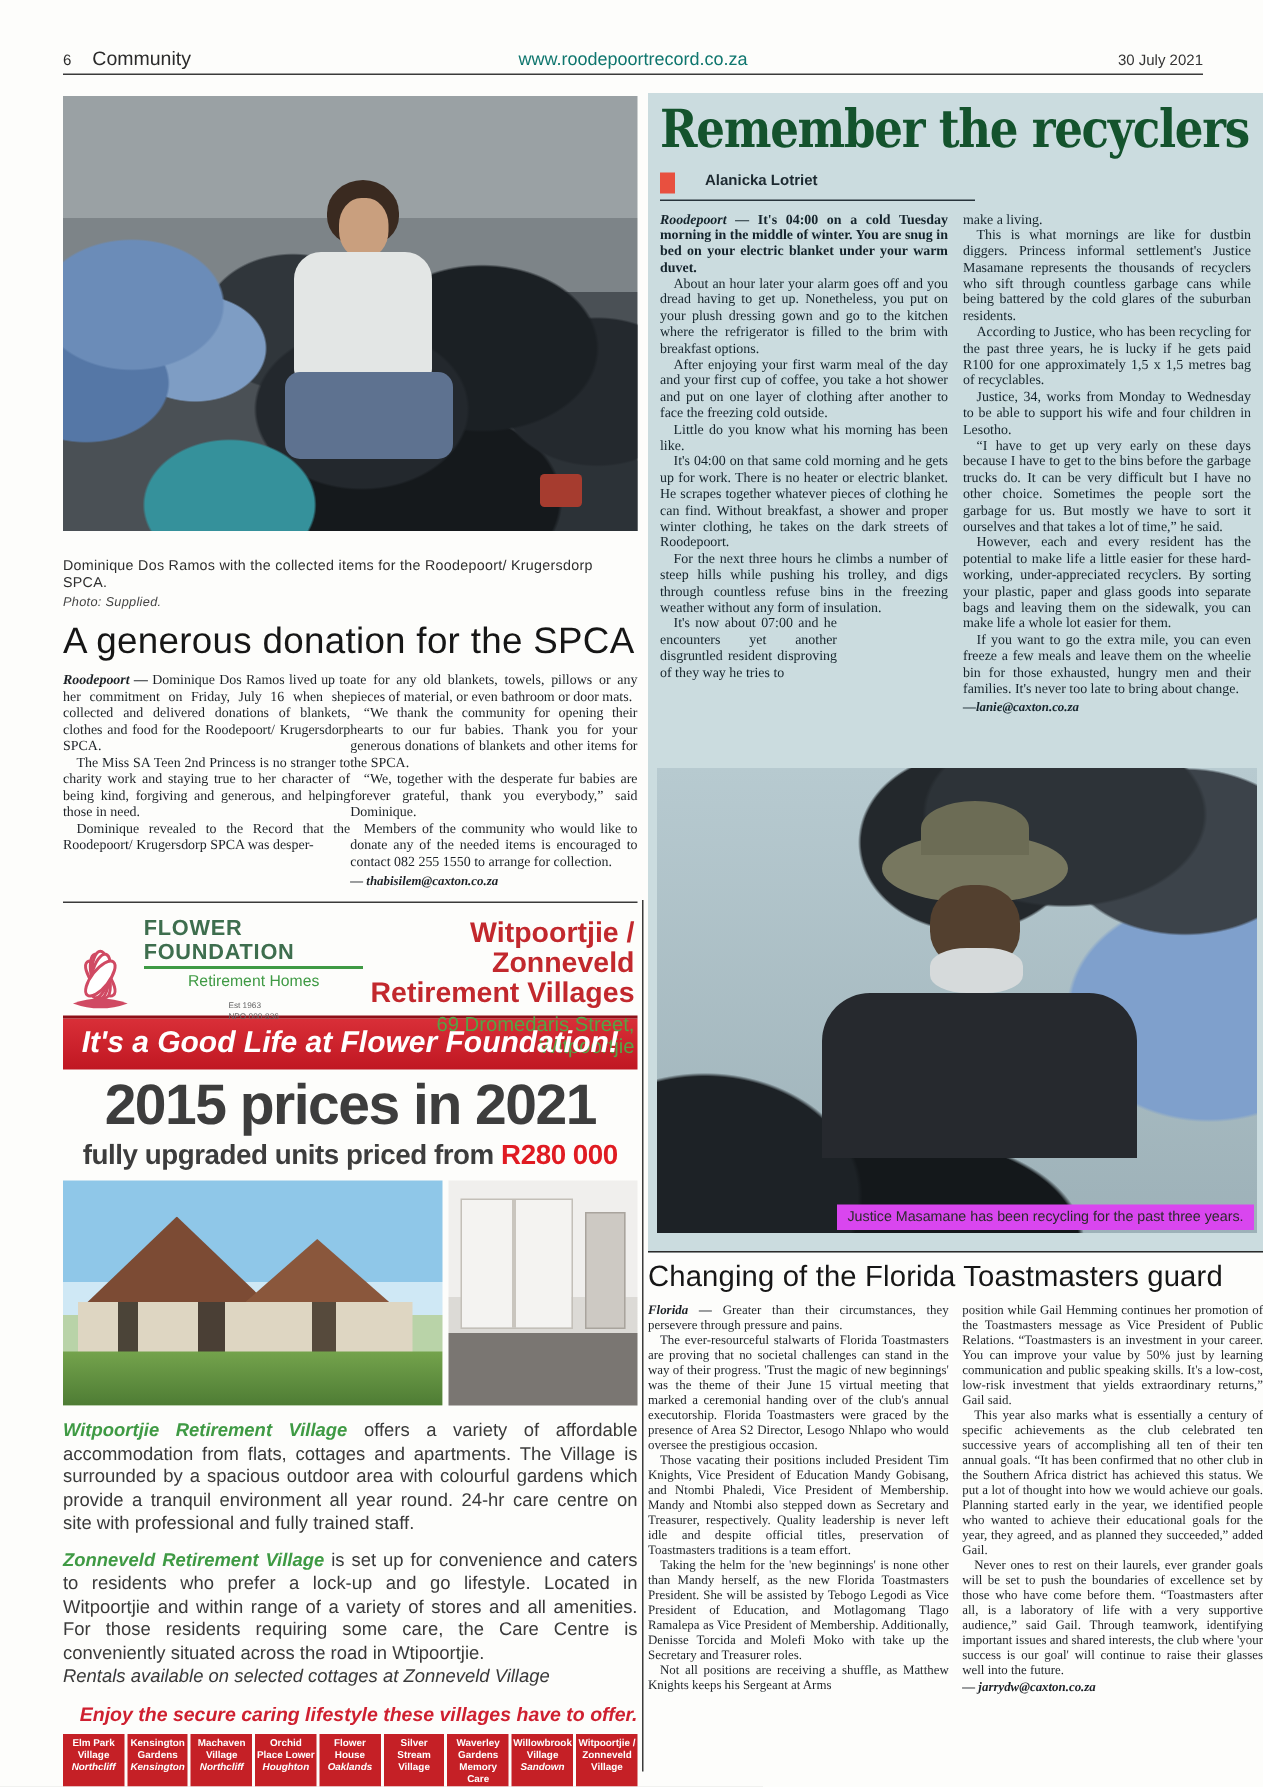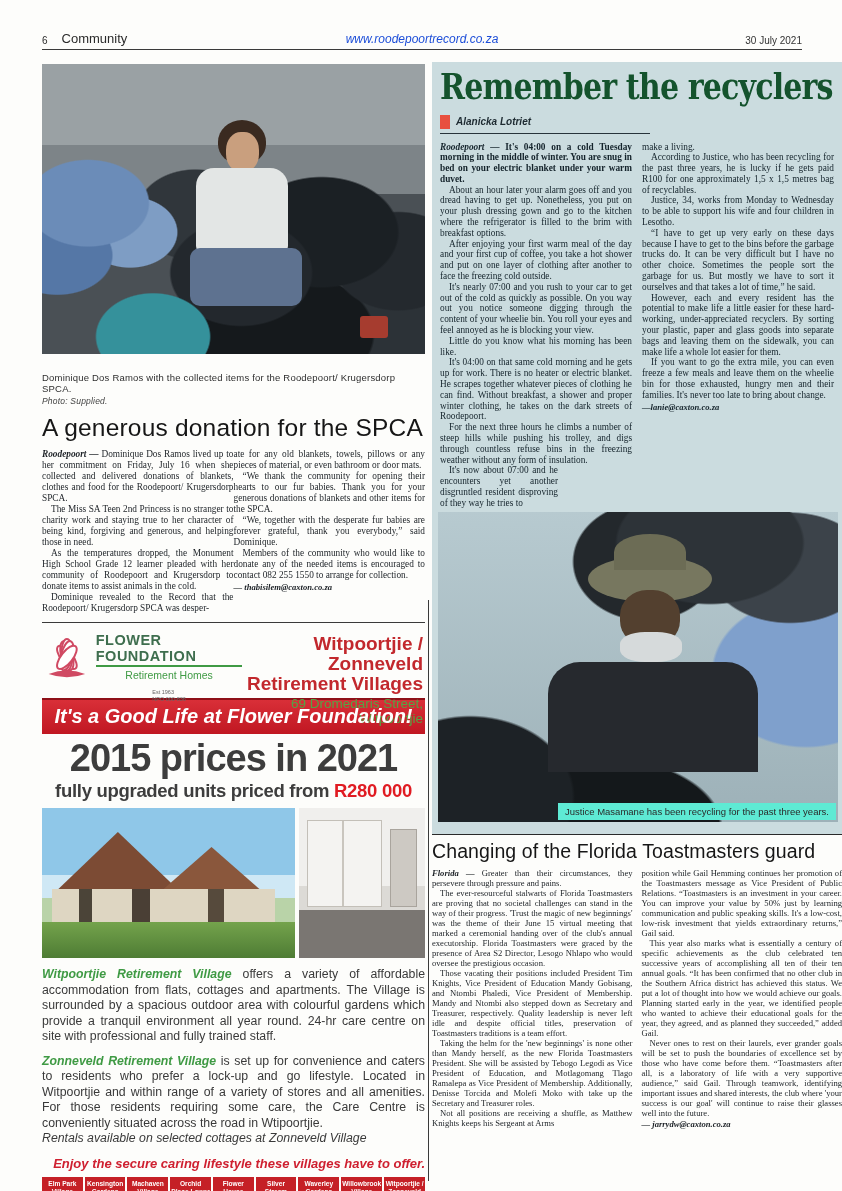--- a/index.html
+++ b/index.html
@@ -8,21 +8,21 @@
     position:relative; width:842px; height:1191px; margin:0 auto;
     background:#fdfdfb; overflow:hidden;
     font-family:"Liberation Serif", serif; color:#1c2126;
   }
   
   .folio{ position:absolute; left:42px; right:40px; top:30px; height:20px;
     border-bottom:1.2px solid #3a3a3a; font-family:"Liberation Sans", sans-serif;
     display:flex; align-items:flex-end; padding-bottom:3px; color:#2b2b2b;}
   .folio .pno{ font-size:10px; margin-right:14px;}
   .folio .sect{ font-size:13px; }
-  .folio .url{ position:absolute; left:0; right:0; text-align:center; font-size:12px; color:#1d4ed8;font-style:italic;}
+  .folio .url{ position:absolute; left:0; right:0; text-align:center; font-size:12px; color:#0f766e;}
   .folio .date{ margin-left:auto; font-size:10px; color:#333;}
 
   
   .leftcol{ position:absolute; left:42px; top:64px; width:383px; }
   .photo1{ position:relative; width:383px; height:290px; overflow:hidden;
     background:
       radial-gradient(ellipse 62px 44px at 12% 48%, #6b8cb8 0 97%, transparent 100%),
       radial-gradient(ellipse 56px 40px at 4% 66%, #5577a6 0 97%, transparent 100%),
       radial-gradient(ellipse 48px 36px at 23% 58%, #7e9dc4 0 97%, transparent 100%),
       radial-gradient(ellipse 58px 44px at 29% 94%, #35919b 0 97%, transparent 100%),
@@ -47,21 +47,21 @@
   .cols .c{ flex:1; }
   .cols p{ text-indent:9px; }
   .cols p.lead{ text-indent:0; }
   .dateline{ font-style:italic; font-weight:bold; }
   .signoff{ font-style:italic; font-weight:bold; font-size:8.6px; text-indent:0 !important; margin-top:1px;}
   .rule-l{ border-top:1.2px solid #3a3a3a; margin-top:8px; }
 
   
   .ad{ margin-top:5px; font-family:"Liberation Sans", sans-serif; }
   .ad-top{ display:flex; align-items:flex-start; padding:4px 2px 4px 0; height:70px;}
-  .logo-box{ display:flex; align-items:flex-start; }
+  .logo-box{ display:flex; align-items:flex-end; }
   .logo-text{ margin-left:4px; }
   .logo-name{ font-size:14.5px; letter-spacing:.5px; color:#3e6e4e; font-weight:bold;
     border-bottom:2px solid #3f9a44; padding-bottom:1px;}
   .logo-sub{ display:flex; align-items:center; gap:8px; margin-top:2px;flex-direction:column;}
   .logo-homes{ font-size:10.5px; color:#3f9a44; }
   .logo-est{ font-size:5.5px; color:#666; line-height:1.2; }
   .ad-title{ margin-left:auto; text-align:right; padding-top:2px;}
   .ad-title .t1,.ad-title .t2{ color:#c2282d; font-weight:bold; font-size:19px; line-height:1.06;}
   .ad-title .addr{ color:#56a345; font-size:13.5px; margin-top:2px;}
   .ad-banner{ background:linear-gradient(#d92f38, #c01722); color:#fff; text-align:center;
@@ -92,42 +92,42 @@
   .vil .loc{ font-style:italic; font-weight:bold; display:block; }
 
   
   .bluebox{ position:absolute; left:432px; top:62px; width:410px; height:773px;
     background:#cbdcdf; overflow:hidden; border-bottom:1.4px solid #2a2a2a; color:#14232b;}
   .h-recy{ font-family:"DejaVu Serif", serif; font-weight:bold; font-size:35px; color:#14532d;
     padding:6px 8px 0; line-height:1.1; white-space:nowrap;}
   .h-recy span{ display:inline-block; transform:scaleX(.86); transform-origin:left; letter-spacing:-1px;}
   .byline{ margin:8px 8px 0; padding-bottom:4px; border-bottom:1.2px solid #27333a; width:210px;
     font-family:"Liberation Sans", sans-serif; font-size:10px; font-weight:bold; color:#1d2a31;
-    display:flex; align-items:center; gap:6px;font-style:italic;}
+    display:flex; gap:20px;}
   .byline .tag{ width:10px; height:14px; background:#e8503f; display:inline-block;}
   .recy-cols{ display:flex; gap:10px; padding:8px 8px 0; font-size:9.3px; line-height:10.8px; text-align:justify;}
   .recy-cols .c{ flex:1; }
   .recy-cols p{ text-indent:9px; }
   .recy-cols p.lead{ text-indent:0; font-weight:bold; }
   .recy-cols p.narrow{ width:118px; }
   .photo2{ position:absolute; left:6px; right:4px; top:450px; bottom:12px; overflow:hidden;
     background:
       radial-gradient(ellipse 95px 62px at 68% 10%, #2d3338 0 97%, transparent 100%),
       radial-gradient(ellipse 82px 56px at 88% 18%, #3c434a 0 97%, transparent 100%),
       radial-gradient(ellipse 74px 60px at 52% 16%, #23282c 0 97%, transparent 100%),
       radial-gradient(ellipse 95px 75px at 92% 52%, #7fa0cc 0 97%, transparent 100%),
       radial-gradient(ellipse 105px 82px at 8% 92%, #1d2226 0 97%, transparent 100%),
       radial-gradient(ellipse 125px 72px at 40% 102%, #14181b 0 97%, transparent 100%),
       linear-gradient(#b7cad0, #9db1b8);}
   .photo2 .hat{position:absolute;left:150px;top:44px;width:124px;height:46px;background:#77775f;border-radius:50%;}
   .photo2 .crown{position:absolute;left:176px;top:22px;width:72px;height:36px;background:#6c6c55;border-radius:50% 50% 0 0;}
   .photo2 .face{position:absolute;left:182px;top:78px;width:60px;height:56px;background:#53402f;border-radius:45%;}
   .photo2 .mask{position:absolute;left:182px;top:120px;width:62px;height:30px;background:#d6dadb;border-radius:40%;}
   .photo2 .body{position:absolute;left:110px;top:150px;width:210px;height:110px;background:#26292e;border-radius:32px 32px 0 0;}
-  .cap2{ position:absolute; right:6px; bottom:14px; background:#5eead4; padding:3px 7px;
+  .cap2{ position:absolute; right:6px; bottom:14px; background:#d946ef; padding:3px 7px;
     font-family:"Liberation Sans", sans-serif; font-size:9.5px; color:#2a2a2a; max-width:330px;}
 
   
   .toast{ position:absolute; left:432px; top:840px; width:410px; }
   .h-toast{ font-family:"Liberation Sans", sans-serif; font-weight:400; font-size:19.5px;
     color:#161616; white-space:nowrap; letter-spacing:.1px;}
   .toast-cols{ display:flex; gap:9px; margin-top:5px; font-size:8.6px; line-height:10px;
     text-align:justify; height:330px; overflow:hidden;}
   .toast-cols .c{ flex:1; }
   .toast-cols p{ text-indent:8px; }
@@ -160,21 +160,20 @@
       <span>Dominique Dos Ramos with the collected items for the Roodepoort/ Krugersdorp SPCA.</span>
       <span class="credit">Photo: Supplied.</span>
     </div>
 
     <div class="h-spca">A generous donation for the SPCA</div>
 
     <div class="cols">
       <div class="c">
         <p class="lead"><span class="dateline">Roodepoort —</span> <span>Dominique Dos Ramos lived up to her commitment on Friday, July 16 when she collected and delivered donations of blankets, clothes and food for the Roodepoort/ Krugersdorp SPCA.</span></p>
         <p>The Miss SA Teen 2nd Princess is no stranger to charity work and staying true to her character of being kind, forgiving and generous, and helping those in need.</p>
-        <p>As the temperatures dropped, the Monument High School Grade 12 learner pleaded with her community of Roodepoort and Krugersdorp to donate items to assist animals in the cold.</p>
         <p>Dominique revealed to the Record that the Roodepoort/ Krugersdorp SPCA was desper-</p>
       </div>
       <div class="c">
         <p class="lead">ate for any old blankets, towels, pillows or any pieces of material, or even bathroom or door mats.</p>
         <p>“We thank the community for opening their hearts to our fur babies. Thank you for your generous donations of blankets and other items for the SPCA.</p>
         <p>“We, together with the desperate fur babies are forever grateful, thank you everybody,” said Dominique.</p>
         <p>Members of the community who would like to donate any of the needed items is encouraged to contact 082 255 1550 to arrange for collection.</p>
         <p class="signoff">— thabisilem@caxton.co.za</p>
       </div>
     </div>
@@ -259,28 +258,28 @@
     <div class="byline">
       <span class="tag"></span>
       <span>Alanicka Lotriet</span>
     </div>
 
     <div class="recy-cols">
       <div class="c">
         <p class="lead"><span class="dateline">Roodepoort —</span> <span>It's 04:00 on a cold Tuesday morning in the middle of winter. You are snug in bed on your electric blanket under your warm duvet.</span></p>
         <p>About an hour later your alarm goes off and you dread having to get up. Nonetheless, you put on your plush dressing gown and go to the kitchen where the refrigerator is filled to the brim with breakfast options.</p>
         <p>After enjoying your first warm meal of the day and your first cup of coffee, you take a hot shower and put on one layer of clothing after another to face the freezing cold outside.</p>
-        <p>It's nearly 07:00 and you rush to your car to get out of the cold as quickly as possible. On you way out you notice someone digging through the content of your wheelie bin. You roll your eyes and feel annoyed as he is blocking your view.</p>
         <p>Little do you know what his morning has been like.</p>
         <p>It's 04:00 on that same cold morning and he gets up for work. There is no heater or electric blanket. He scrapes together whatever pieces of clothing he can find. Without breakfast, a shower and proper winter clothing, he takes on the dark streets of Roodepoort.</p>
         <p>For the next three hours he climbs a number of steep hills while pushing his trolley, and digs through countless refuse bins in the freezing weather without any form of insulation.</p>
         <p class="narrow">It's now about 07:00 and he encounters yet another disgruntled resident disproving of they way he tries to</p>
       </div>
       <div class="c">
         <p class="lead" style="font-weight:normal">make a living.</p>
+        <p>This is what mornings are like for dustbin diggers. Princess informal settlement's Justice Masamane represents the thousands of recyclers who sift through countless garbage cans while being battered by the cold glares of the suburban residents.</p>
         <p>According to Justice, who has been recycling for the past three years, he is lucky if he gets paid R100 for one approximately 1,5 x 1,5 metres bag of recyclables.</p>
         <p>Justice, 34, works from Monday to Wednesday to be able to support his wife and four children in Lesotho.</p>
         <p>“I have to get up very early on these days because I have to get to the bins before the garbage trucks do. It can be very difficult but I have no other choice. Sometimes the people sort the garbage for us. But mostly we have to sort it ourselves and that takes a lot of time,” he said.</p>
         <p>However, each and every resident has the potential to make life a little easier for these hard-working, under-appreciated recyclers. By sorting your plastic, paper and glass goods into separate bags and leaving them on the sidewalk, you can make life a whole lot easier for them.</p>
         <p>If you want to go the extra mile, you can even freeze a few meals and leave them on the wheelie bin for those exhausted, hungry men and their families. It's never too late to bring about change.</p>
         <p class="signoff">—lanie@caxton.co.za</p>
       </div>
     </div>
 
     <div class="photo2">

